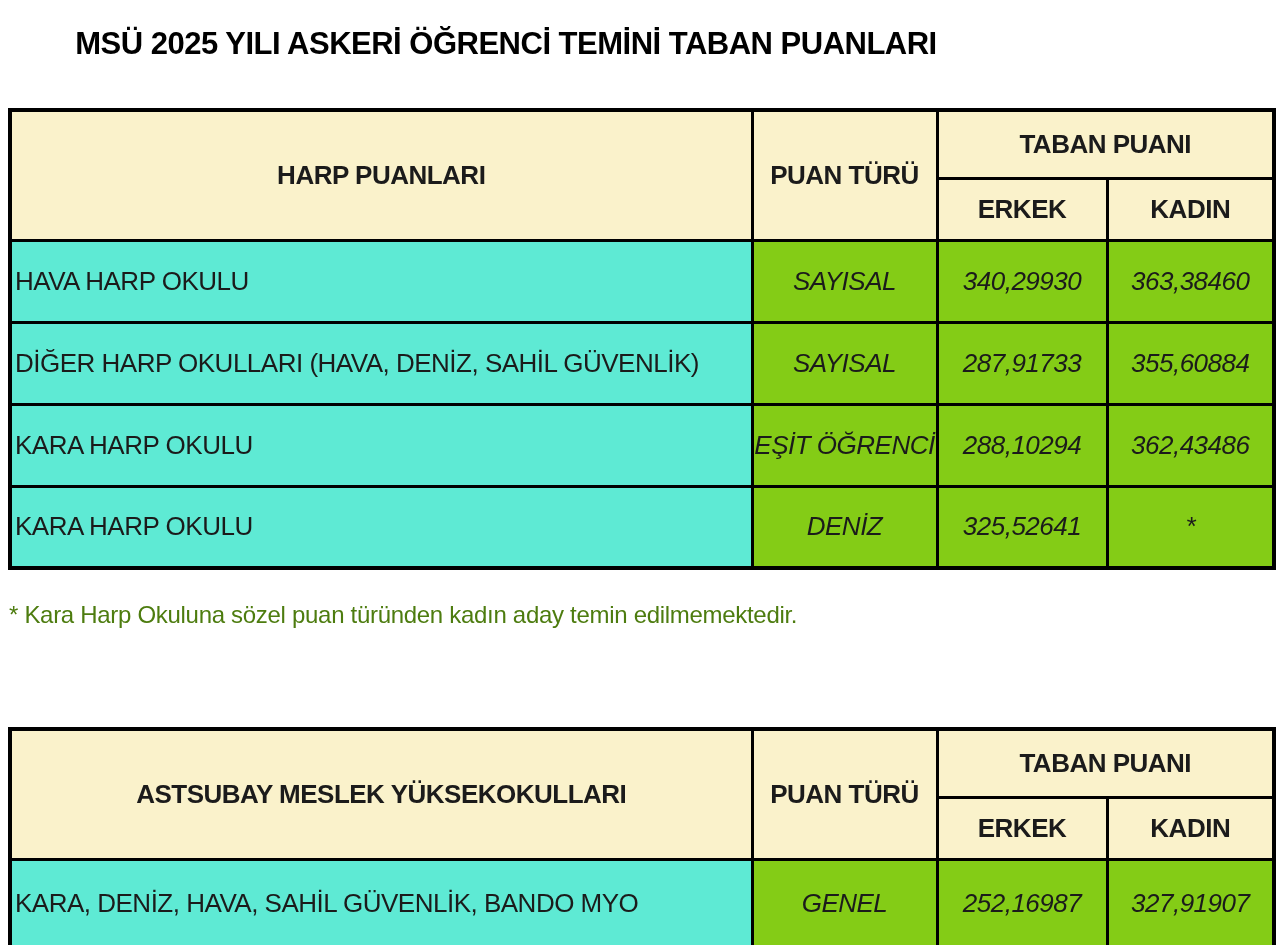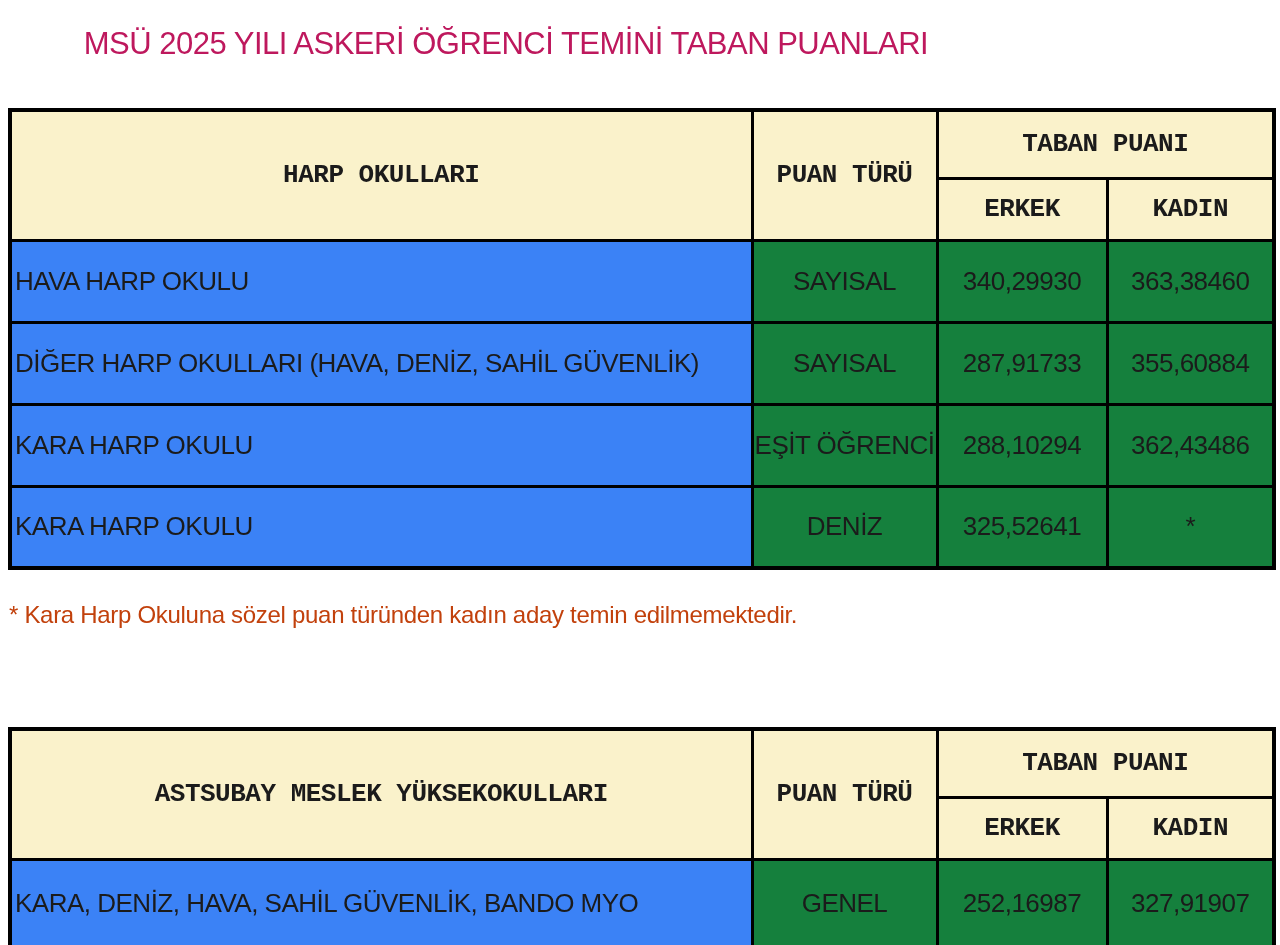--- a/index.html
+++ b/index.html
@@ -18,23 +18,23 @@
     background: #ffffff;
     overflow: hidden;
   }
   .doc-title {
     position: absolute;
     top: 26px;
     left: 0;
     width: 1012px;
     text-align: center;
     font-size: 31px;
-    font-weight: normal;
+    font-weight: bold;
     letter-spacing: -0.5px;
-    color: #be185d;
+    color: #000000;
   }
   table.score-table {
     position: absolute;
     left: 8px;
     width: 1264px;
     border-collapse: collapse;
     table-layout: fixed;
     border: 4px solid #000;
   }
   #table1 { top: 108px; }
@@ -44,61 +44,61 @@
     font-size: 26px;
     letter-spacing: -0.5px;
     color: #1b1b1b;
     overflow: hidden;
     white-space: nowrap;
   }
   .hdr {
     background: #faf2cb;
     font-weight: bold;
     text-align: center;
-    font-family: Liberation Mono, monospace;
   }
   .hdr-group { height: 68px; }
   .hdr-sub   { height: 62px; }
   .row-data  { height: 82px; }
   .row-data-tall { height: 90px; }
   td.cell-name {
     text-align: left;
     padding-left: 3px;
-    background: #3b82f6;
+    background: #5eead4;
   }
   td.cell-center {
     text-align: center;
-    background: #15803d;
+    background: #84cc16;
+    font-style: italic;
   }
   .footnote {
     position: absolute;
     top: 601px;
     left: 9px;
     font-size: 24px;
     letter-spacing: -0.3px;
-    color: #c2410c;
+    color: #4d7c0f;
   }
 </style>
 </head>
 <body>
 
 <div class="page">
 
   <div class="doc-title">MSÜ 2025 YILI ASKERİ ÖĞRENCİ TEMİNİ TABAN PUANLARI</div>
 
   <table class="score-table" id="table1">
     <colgroup>
       <col style="width:742px">
       <col style="width:185px">
       <col style="width:170px">
       <col style="width:167px">
     </colgroup>
     <tbody>
       <tr class="hdr-group">
-        <td class="hdr" rowspan="2">HARP OKULLARI</td>
+        <td class="hdr" rowspan="2">HARP PUANLARI</td>
         <td class="hdr" rowspan="2">PUAN TÜRÜ</td>
         <td class="hdr" colspan="2">TABAN PUANI</td>
       </tr>
       <tr class="hdr-sub">
         <td class="hdr">ERKEK</td>
         <td class="hdr">KADIN</td>
       </tr>
       <tr class="row-data">
         <td class="cell-name">HAVA HARP OKULU</td>
         <td class="cell-center">SAYISAL</td>

